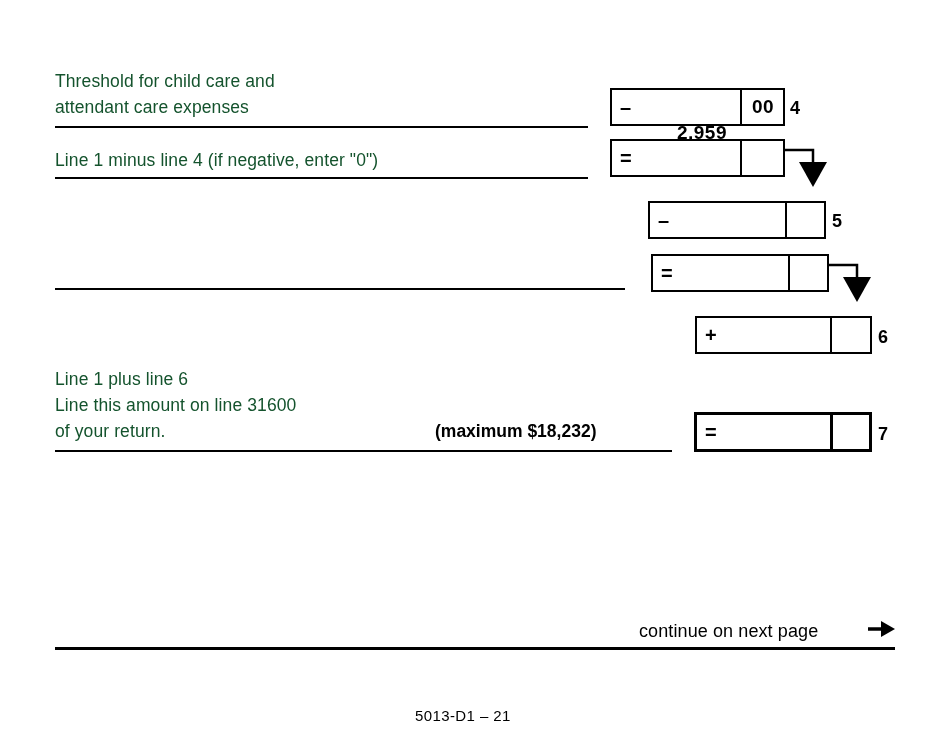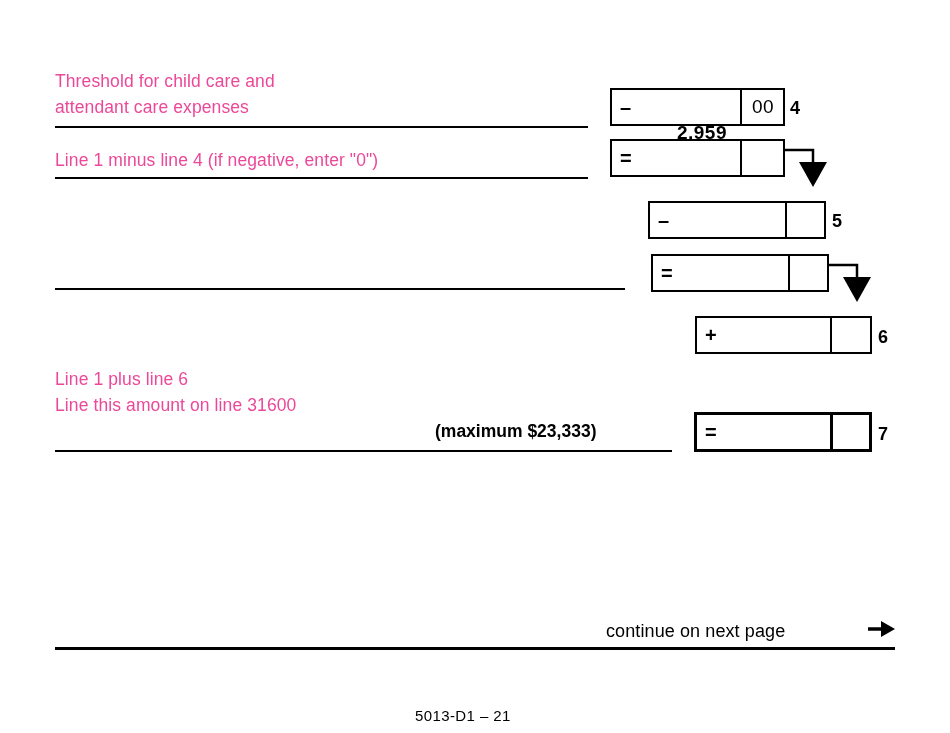--- a/index.html
+++ b/index.html
@@ -18,21 +18,21 @@
   .page {
     position: absolute;
     inset: 0;
   }
 
   
   .label {
     position: absolute;
     font-size: 17.5px;
     line-height: 26px;
-    color: #ec4899;
+    color: #14532d;
     white-space: pre-line;
     letter-spacing: 0.1px;
   }
   .label b { font-weight: normal; }
 
   .bold-note {
     position: absolute;
     font-size: 17.5px;
     font-weight: bold;
     line-height: 26px;
@@ -81,21 +81,21 @@
     transform: translateY(-50%);
     font-size: 19px;
     font-weight: bold;
     letter-spacing: 0.5px;
   }
   .box .cents {
     position: absolute;
     top: 50%;
     transform: translateY(-50%);
     font-size: 19px;
-    font-weight: normal;
+    font-weight: bold;
     letter-spacing: 0.5px;
   }
 
   
   .line-no {
     position: absolute;
     font-size: 18px;
     font-weight: bold;
     line-height: 1;
   }
@@ -105,20 +105,21 @@
     position: absolute;
   }
   .connector svg { display: block; }
 
   
   .continue {
     position: absolute;
     font-size: 18px;
     line-height: 1;
     letter-spacing: 0.1px;
+    margin-left: 33px;
   }
   .continue-arrow {
     position: absolute;
   }
   .form-id {
     position: absolute;
     font-size: 15px;
     line-height: 1;
     letter-spacing: 0.4px;
   }
@@ -184,22 +185,23 @@
   <div class="box" style="left:695px; top:316px; width:177px; height:38px;">
     <span class="op">+</span>
     <span class="amount" style="right:56px;"></span>
     <span class="divider" style="left:133px;"></span>
     <span class="cents" style="left:145px;"></span>
   </div>
   <div class="line-no" style="left:878px; top:328px;">6</div>
 
   <div class="label" style="left:55px; top:366px; width:420px;">Line 1 plus line 6</div>
   <div class="label" style="left:55px; top:392px; width:420px;"><span>Line this amount on </span><b>line 31600</b></div>
-
-  <div class="bold-note" style="left:435px; top:418px;">(maximum $23,333)</div>
+  <div class="label" style="left:55px; top:418px; width:420px;">of your return.</div>
+
+  <div class="bold-note" style="left:435px; top:418px;">(maximum $18,232)</div>
 
   <div class="rule" style="left:55px; top:450px; width:617px;"></div>
 
   <div class="box thick" style="left:694px; top:412px; width:178px; height:40px;">
     <span class="op">=</span>
     <span class="amount" style="right:56px;"></span>
     <span class="divider" style="left:133px;"></span>
     <span class="cents" style="left:145px;"></span>
   </div>
   <div class="line-no" style="left:878px; top:425px;">7</div>

